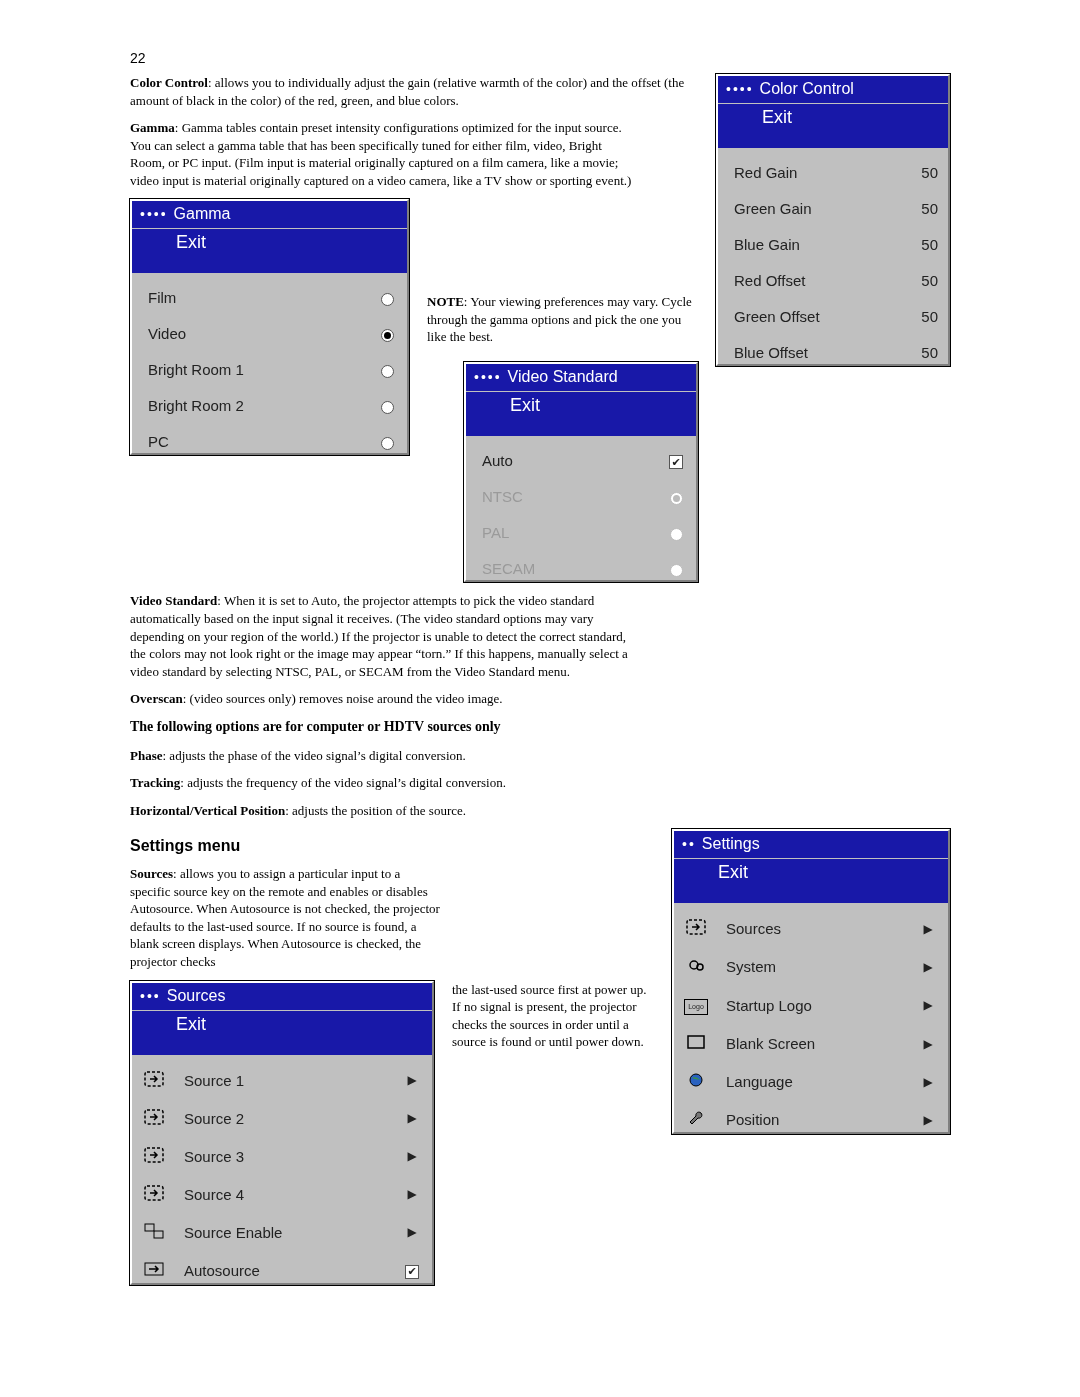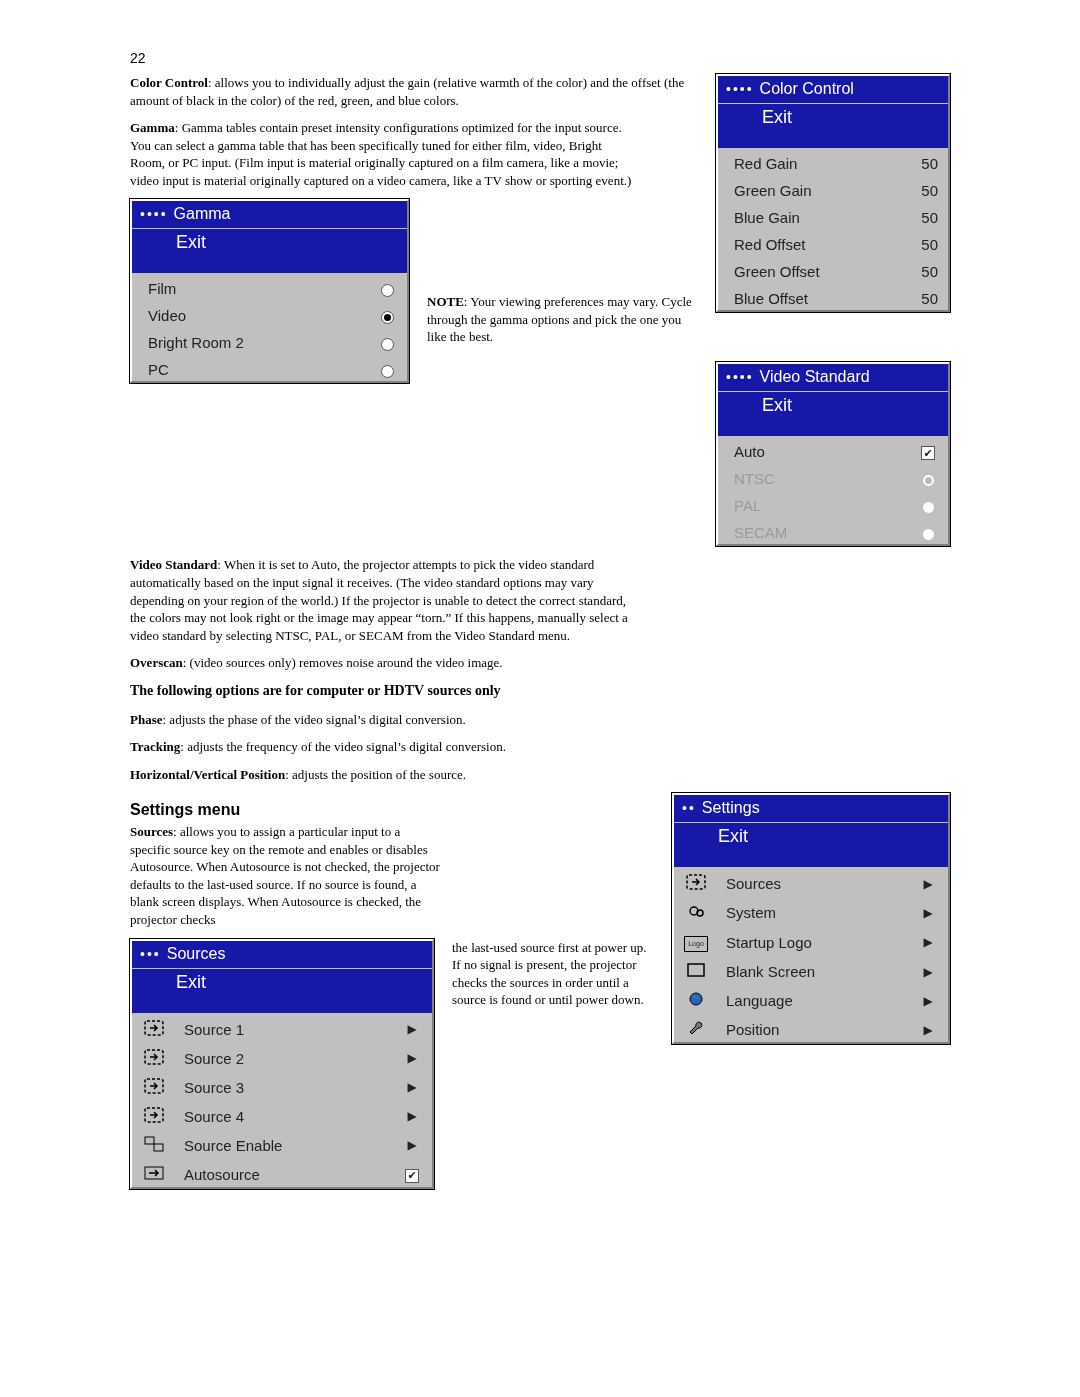--- a/index.html
+++ b/index.html
@@ -7,21 +7,21 @@
     font-size: 13px;
     color: #000;
     background: #fff;
     margin: 0;
     padding: 50px 130px 80px 130px;
     width: 820px;
   }
   .page-number { font-size: 14px; margin-bottom: 8px; }
   .para { margin: 0 0 10px 0; line-height: 1.35; font-family: Liberation Serif, serif; }
   .bold { font-weight: bold; }
-  .heading { font-size: 16px; font-weight: bold; margin: 18px 0 4px 0; }
+  .heading { font-size: 16px; font-weight: bold; margin: 18px 0 10px 0; }
 
   
   .fig-right { float: right; margin: 0 0 10px 18px; }
   .fig-left  { float: left;  margin: 0 18px 10px 0; }
   .clear { clear: both; }
 
   
   .osd {
     background: #c0c0c0;
     border: 2px solid #fff;
@@ -44,21 +44,21 @@
   .osd-exit-row {
     background: #1818a8;
     color: #fff;
     font-size: 18px;
     padding: 3px 8px 20px 44px;
     border-top: 1px solid #c0c0c0;
   }
   .osd-row {
     display: flex;
     align-items: center;
-    padding: 7px 10px 3px 8px;
+    padding: 16px 10px 3px 8px;
     font-size: 15px;
     color: #222;
     gap: 8px;
   }
   .osd-row .icon-cell { width: 28px; text-align: center; }
   .osd-row .label-cell { flex: 1 1 auto; padding-left: 8px; }
   .osd-row .value-cell { width: 40px; text-align: right; }
   .osd-row .ctrl-cell { width: 20px; text-align: center; }
   .osd-row.disabled { color: #9a9a9a; }
 
@@ -137,20 +137,24 @@
   <div class="osd-exit-row">Exit</div>
   <div class="osd-row">
       <span class="label-cell">Film</span>
       <span class="ctrl-cell"><span class="radio"></span></span>
     </div>
   <div class="osd-row">
       <span class="label-cell">Video</span>
       <span class="ctrl-cell"><span class="radio checked"></span></span>
     </div>
   <div class="osd-row">
+      <span class="label-cell">Bright Room 1</span>
+      <span class="ctrl-cell"><span class="radio"></span></span>
+    </div>
+  <div class="osd-row">
       <span class="label-cell">Bright Room 2</span>
       <span class="ctrl-cell"><span class="radio"></span></span>
     </div>
   <div class="osd-row">
       <span class="label-cell">PC</span>
       <span class="ctrl-cell"><span class="radio"></span></span>
     </div>
 </div>
 
 <p class="para" style="margin-top:104px;">

